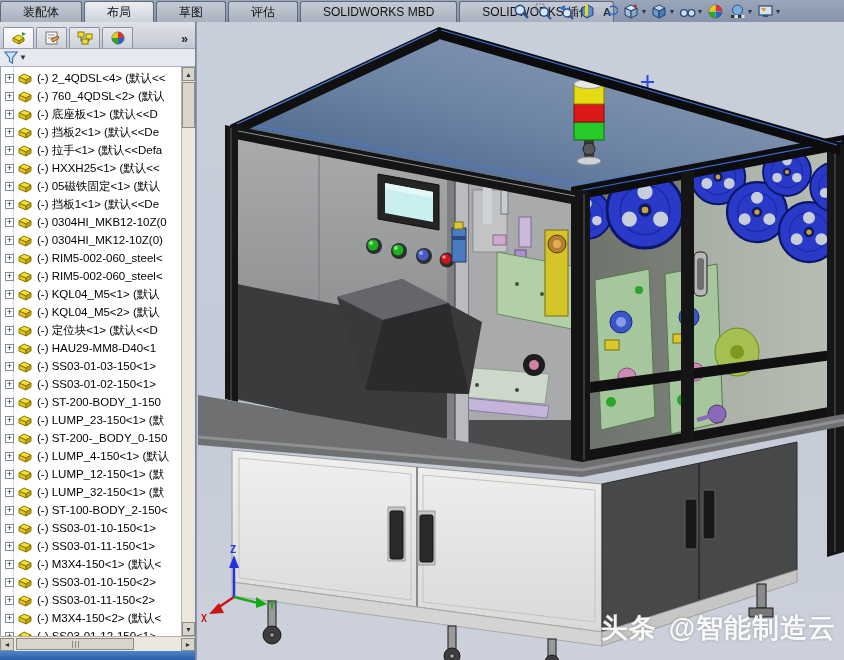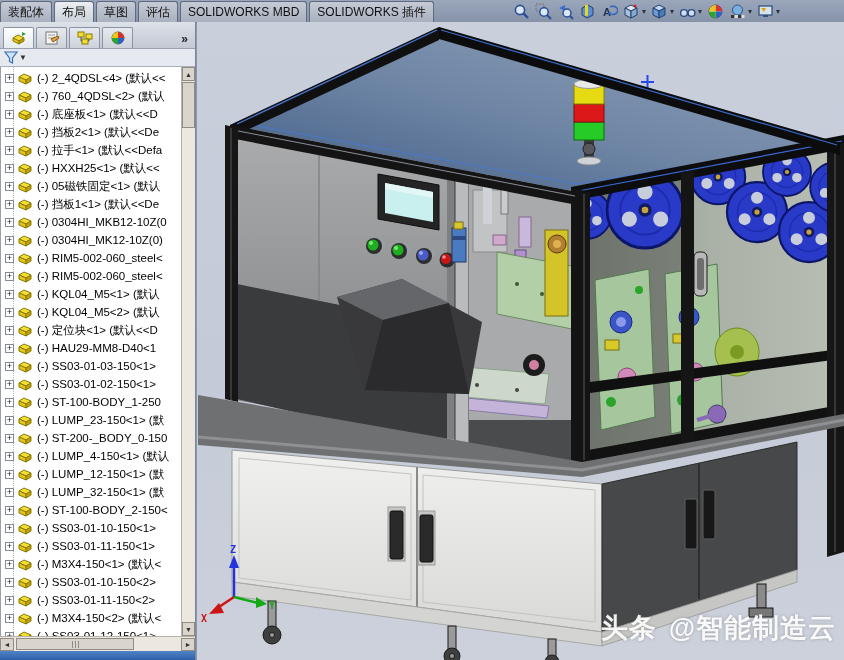--- a/index.html
+++ b/index.html
@@ -4,21 +4,21 @@
 <style>
   html,body{margin:0;padding:0}
   body{width:844px;height:660px;overflow:hidden;position:relative;
        font-family:"Liberation Sans","DejaVu Sans",sans-serif;background:#8b99b0}
   
   .ribbon{position:absolute;top:0;left:0;width:844px;height:22px;
           background:linear-gradient(#9aa6ba,#8793a9);border-bottom:1px solid #6f7c92;
           display:flex;align-items:flex-end}
   .tab{height:20px;line-height:20px;text-align:center;font-size:12px;color:#101010;
        background:linear-gradient(#c4cbd5,#a9b1bf);border:1px solid #5f6a7c;border-bottom:none;
-       margin-right:2px;border-radius:3px 3px 0 0;padding:0 7px;white-space:nowrap}
+       margin-right:2px;border-radius:3px 3px 0 0;padding:0 22px;white-space:nowrap}
   .tab.active{background:linear-gradient(#eceef2,#ccd2da)}
   .hud{position:absolute;left:512px;top:1px;height:20px;display:flex;align-items:center;gap:4px}
   .hudicon{width:18px;height:18px;display:flex;align-items:center;justify-content:center}
   .dd{font-size:8px;color:#2a3340;margin-left:-2px}
   
   .panel{position:absolute;top:22px;left:0;width:196px;height:638px;background:#ccd2dc;
          border-right:1px solid #7c8699;display:flex;flex-direction:column;box-sizing:border-box}
   .ptabs{height:24px;display:flex;align-items:flex-end;padding:2px 3px 0 3px;gap:2px;
          background:linear-gradient(#dde1e8,#c3c9d3);border-bottom:1px solid #9aa2b0}
   .ptab{width:31px;height:21px;border:1px solid #8a93a3;border-bottom:none;
@@ -408,21 +408,21 @@
         </div>
         <div class="tree-row">
           <span class="expand">+</span>
           <span class="picon">
             <svg width="16" height="14">
               <path d="M2 6 L7 3 L14 6 L9 9 Z" fill="#f2de34" stroke="#8a7a00"></path>
               <path d="M2 6 L9 9 L9 13 L2 10 Z" fill="#e4c41c" stroke="#8a7a00"></path>
               <path d="M14 6 L9 9 L9 13 L14 10 Z" fill="#c4a008" stroke="#8a7a00"></path>
             </svg>
           </span>
-          <span>(-) ST-100-BODY_1-250</span>
+          <span>(-) ST-200-BODY_1-150</span>
         </div>
         <div class="tree-row">
           <span class="expand">+</span>
           <span class="picon">
             <svg width="16" height="14">
               <path d="M2 6 L7 3 L14 6 L9 9 Z" fill="#f2de34" stroke="#8a7a00"></path>
               <path d="M2 6 L9 9 L9 13 L2 10 Z" fill="#e4c41c" stroke="#8a7a00"></path>
               <path d="M14 6 L9 9 L9 13 L14 10 Z" fill="#c4a008" stroke="#8a7a00"></path>
             </svg>
           </span>

